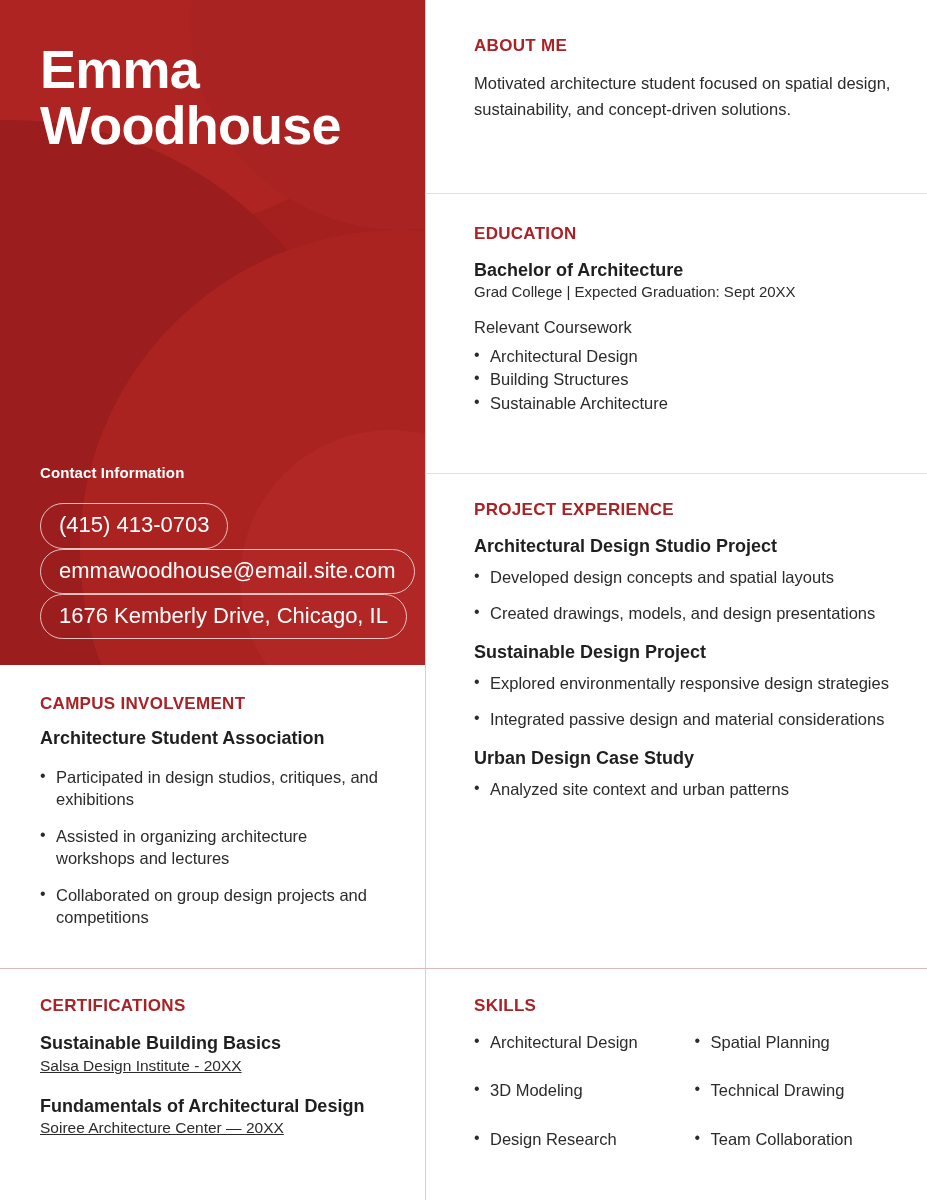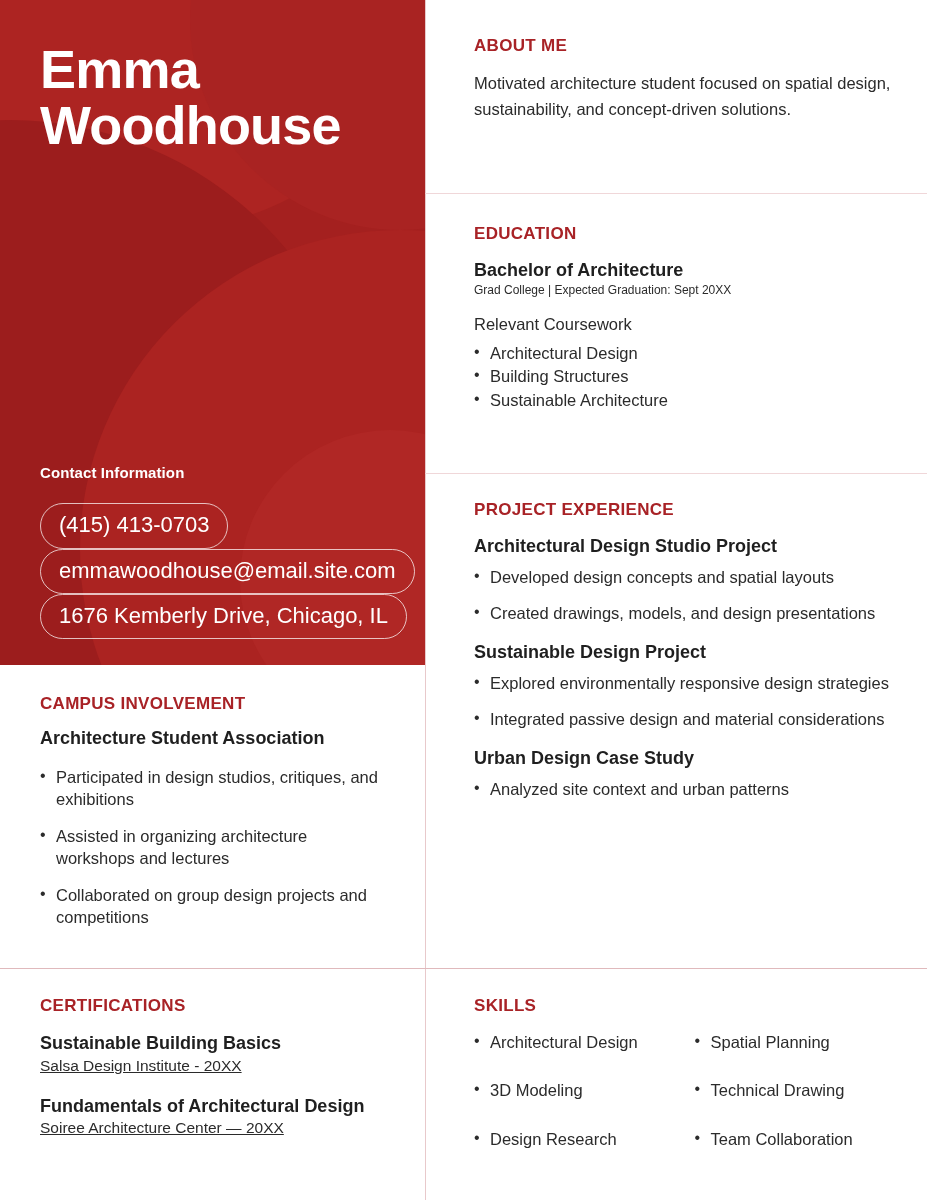--- a/index.html
+++ b/index.html
@@ -183,21 +183,21 @@
   .about .sec-title { margin-bottom: 15px; }
 
   .education { position: absolute; top: 224px; left: 0; right: 0; }
   .education .sec-title { margin-bottom: 16px; }
   .edu-degree {
     font-size: 18px;
     font-weight: bold;
     color: #1f1f1f;
     margin-bottom: 2px;
   }
-  .edu-school { font-size: 12px; color: #2b2b2b; margin-bottom: 18px; }
+  .edu-school { font-size: 15px; color: #2b2b2b; margin-bottom: 18px; }
   .course-label { font-size: 16.5px; color: #2b2b2b; margin-bottom: 8px; }
 
   .projects { position: absolute; top: 500px; left: 0; right: 0; }
   .projects .sec-title { margin-bottom: 16px; }
   .proj { margin-bottom: 17px; }
   .proj-name {
     font-size: 18px;
     font-weight: bold;
     color: #1f1f1f;
     margin-bottom: 9px;

